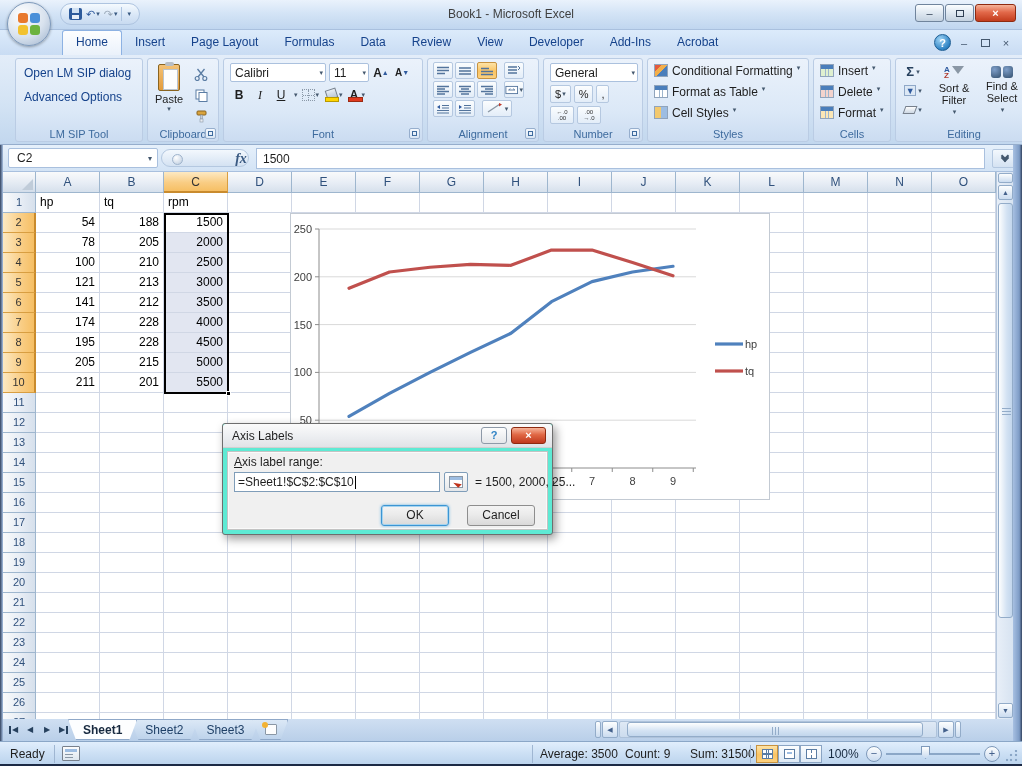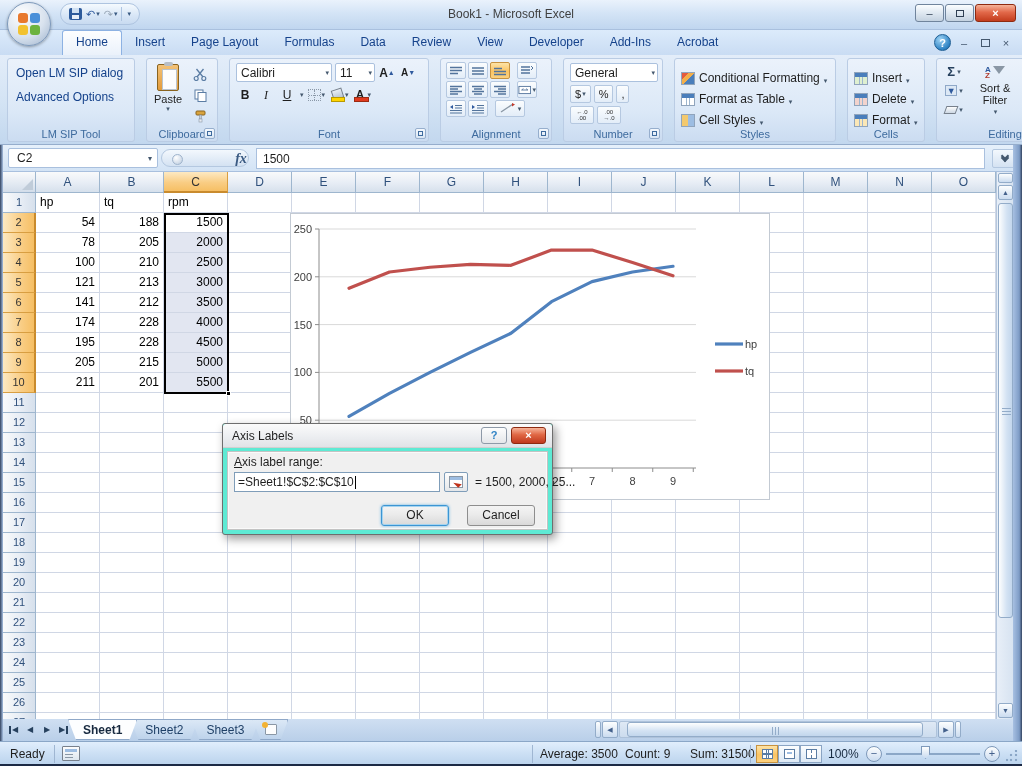--- a/index.html
+++ b/index.html
@@ -26,21 +26,21 @@
 
 .tabstrip{position:absolute;left:0;top:30px;right:0;height:25px;background:linear-gradient(#dcebfb,#c9dcf3)}
 #ribbon-tabs{position:absolute;left:62px;top:0;display:flex;height:33px}
 .rtab{padding:5px 13px 0 13px;color:#15428b;font-size:12px}
 .rtab.active{background:linear-gradient(#fdfeff,#e8f0fb 60%,#dcе9f8);background:linear-gradient(#fdfeff,#e4edf9);border:1px solid #8db2e3;border-bottom:none;border-radius:3px 3px 0 0;padding-top:4px}
 .strip-right{position:absolute;right:8px;top:4px;display:flex;align-items:center;gap:5px}
 .helpbtn{width:17px;height:17px;border-radius:50%;background:radial-gradient(circle at 35% 30%,#9fd4f5,#2f83c4 70%,#1d5e94);color:#fff;font-weight:bold;font-size:11px;display:flex;align-items:center;justify-content:center;border:1px solid #1d5e94}
 .minibtn{color:#44586e;font-size:11px;width:16px;text-align:center}
 .mini-restore{width:9px;height:8px;border:1px solid #44586e;display:inline-block}
 
-.ribbon{position:absolute;left:0;top:55px;right:0;height:90px;background:linear-gradient(#e3edf9,#d3e3f4 55%,#c2d7ee);border-bottom:1px solid #95adcc;display:flex;gap:11px;padding:3px 3px 0 7px}
+.ribbon{position:absolute;left:0;top:55px;right:0;height:90px;background:linear-gradient(#e3edf9,#d3e3f4 55%,#c2d7ee);border-bottom:1px solid #95adcc;display:flex;gap:4px;padding:3px 3px 0 15px}
 .rgroup{position:relative;height:84px;border:1px solid #bacce4;border-radius:3px;background:linear-gradient(#ebf2fb,#dbe8f7 65%,#cbdcf1);flex:none}
 .caption{position:absolute;bottom:1px;left:0;right:0;text-align:center;color:#3e6b9e;font-size:11px}
 .launcher{position:absolute;right:2px;bottom:2px;width:11px;height:11px;border:1px solid #96aecd;border-radius:2px;background:linear-gradient(#f4f8fd,#d9e6f4)}
 .launcher:before{content:"";position:absolute;left:2px;top:2px;width:4px;height:4px;border-left:1px solid #3e6b9e;border-top:1px solid #3e6b9e}
 .launcher:after{content:"";position:absolute;right:2px;bottom:2px;width:4px;height:4px;border-right:1px solid #3e6b9e;border-bottom:1px solid #3e6b9e}
 .g-lmsip{width:128px}
 .biglink{color:#15428b;font-size:12px;padding:7px 8px 3px 8px;white-space:nowrap}
 .g-clip{width:72px;display:flex}
 .paste-big{width:42px;display:flex;flex-direction:column;align-items:center;padding-top:5px}
 .clipicon{width:22px;height:27px;background:linear-gradient(#f3c277,#e39b3a);border:1px solid #8a6420;border-radius:2px;position:relative}
@@ -76,21 +76,21 @@
 .arow{display:flex;align-items:center;gap:2px;margin-bottom:2px}
 .albtn{width:20px;height:17px;border:1px solid #b5c8e0;border-radius:2px;background:linear-gradient(#fbfdfe,#e3edf8);display:flex;align-items:center;justify-content:center}
 .albtn.hl{background:linear-gradient(#fde3a7,#fbc463 55%,#fcd17f);border-color:#c79240}
 .albtn svg{display:block}
 .alsep{width:3px}
 .g-num{width:100px;padding:4px 4px 0 6px}
 .nrow{display:flex;align-items:center;gap:3px;margin-bottom:3px}
 .nbtn{height:18px;border:1px solid #b5c8e0;border-radius:2px;background:linear-gradient(#fbfdfe,#e3edf8);display:flex;align-items:center;justify-content:center;padding:0 4px;font-size:11px}
 .decbtn{width:24px;height:18px;border:1px solid #b5c8e0;border-radius:2px;background:linear-gradient(#fbfdfe,#e3edf8);display:flex;flex-direction:column;align-items:center;justify-content:center;font-size:6px;line-height:6px;color:#333}
 .g-styles{width:162px;padding:5px 2px 0 6px}
-.srow{display:flex;align-items:flex-end;gap:4px;height:21px;color:#1e1e1e;white-space:nowrap}
+.srow{display:flex;align-items:flex-start;gap:4px;height:21px;color:#1e1e1e;white-space:nowrap}
 .srow .dd{font-size:7px;color:#44586e}
 .sic{width:14px;height:13px;flex:none;border:1px solid #90a4bc;background:#fff;position:relative}
 .sic.cf{background:linear-gradient(135deg,#e45b3e 30%,#f2ae4a 30% 55%,#4a7ebb 55%)}
 .sic.ft:before{content:"";position:absolute;left:0;top:0;right:0;height:4px;background:#4a7ebb}
 .sic.ft:after{content:"";position:absolute;left:4px;top:4px;bottom:0;border-left:1px solid #9eb6ce;border-right:1px solid #9eb6ce;right:4px}
 .sic.cs{background:linear-gradient(90deg,#f3c96e 50%,#9dbde2 50%)}
 .g-cells{width:78px;padding:5px 2px 0 6px}
 .g-edit{width:138px;display:flex;padding:4px 2px 0 4px}
 .edcol{display:flex;flex-direction:column;gap:2px;width:30px}
 .edbtn{width:26px;height:17px;display:flex;align-items:center;justify-content:center;gap:1px;font-size:11px}

